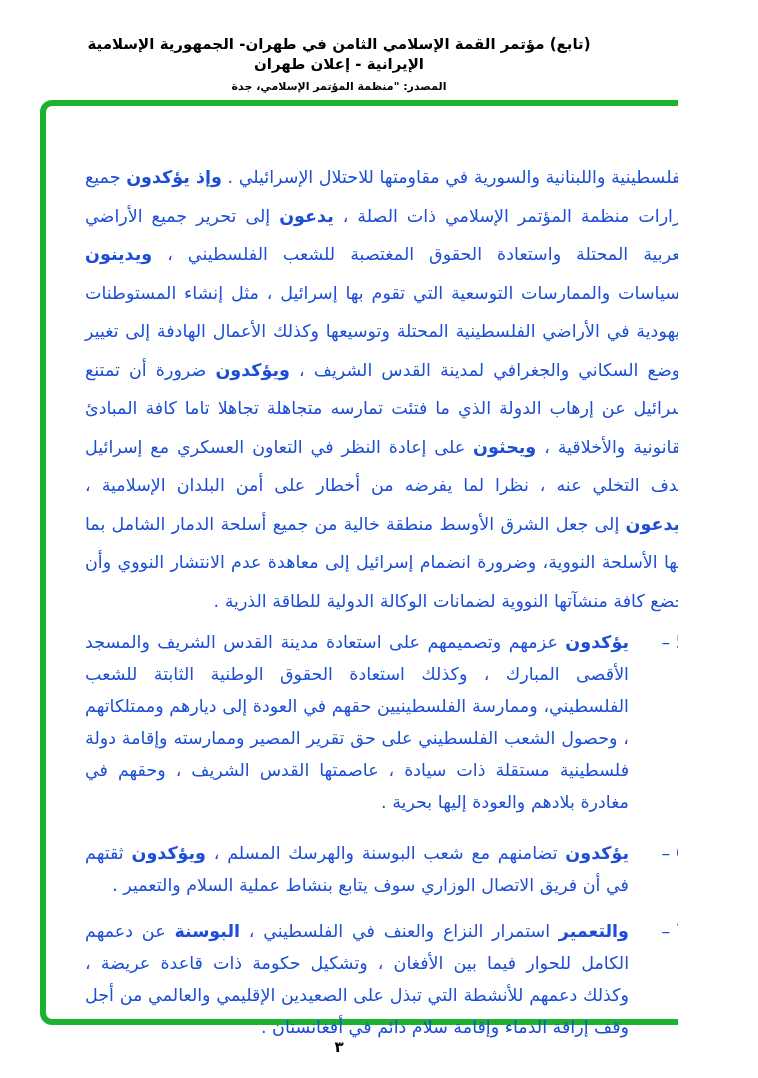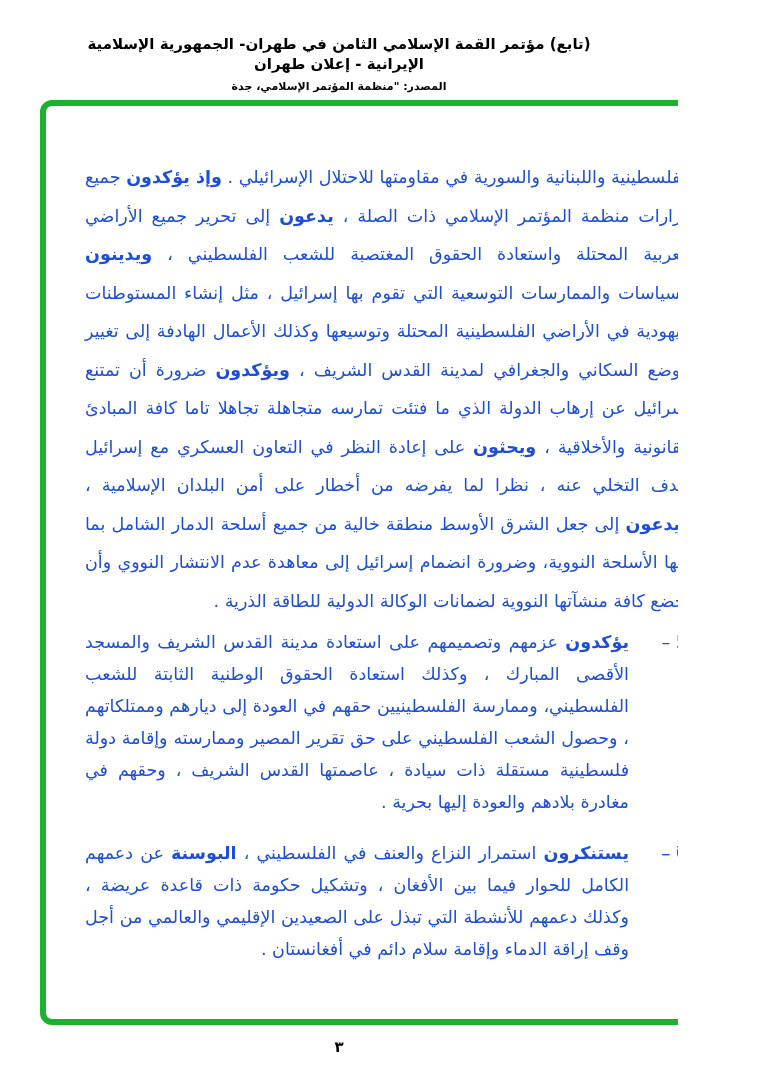--- a/index.html
+++ b/index.html
@@ -75,25 +75,26 @@
 
     <div class="items">
 
       <div class="item item-5">
         <span class="item-num">5 –</span>
         <span class="item-text"><span class="b">يؤكدون</span><span> عزمهم وتصميمهم على استعادة مدينة القدس الشريف والمسجد الأقصى المبارك ، وكذلك استعادة الحقوق الوطنية الثابتة للشعب الفلسطيني، وممارسة الفلسطينيين حقهم في العودة إلى ديارهم وممتلكاتهم ، وحصول الشعب الفلسطيني على حق تقرير المصير وممارسته وإقامة دولة فلسطينية مستقلة ذات سيادة ، عاصمتها القدس الشريف ، وحقهم في مغادرة بلادهم والعودة إليها بحرية .</span></span>
       </div>
 
       <div class="item item-6">
         <span class="item-num">6 –</span>
+        <span class="item-text"><span class="b">يؤكدون</span><span> تضامنهم مع شعب البوسنة والهرسك المسلم ، </span><span class="b">ويؤكدون</span><span> ثقتهم في أن فريق الاتصال الوزاري سوف يتابع بنشاط عملية السلام والتعمير .</span></span>
       </div>
 
       <div class="item item-7">
         <span class="item-num">7 –</span>
-        <span class="item-text"><span class="b">يستنكرون</span><span> استمرار النزاع والعنف في الفلسطيني ، </span><span class="b">البوسنة</span><span> عن دعمهم الكامل للحوار فيما بين الأفغان ، وتشكيل حكومة ذات قاعدة عريضة ، وكذلك دعمهم للأنشطة التي تبذل على الصعيدين الإقليمي والعالمي من أجل وقف إراقة الدماء وإقامة سلام دائم في أفغانستان .</span></span>
+        <span class="item-text"><span class="b">والتعمير</span><span> استمرار النزاع والعنف في الفلسطيني ، </span><span class="b">البوسنة</span><span> عن دعمهم الكامل للحوار فيما بين الأفغان ، وتشكيل حكومة ذات قاعدة عريضة ، وكذلك دعمهم للأنشطة التي تبذل على الصعيدين الإقليمي والعالمي من أجل وقف إراقة الدماء وإقامة سلام دائم في أفغانستان .</span></span>
       </div>
 
     </div>
   </div>
 
   <div class="pagenum">٣</div>
 
 </div>
 
 </body></html>

